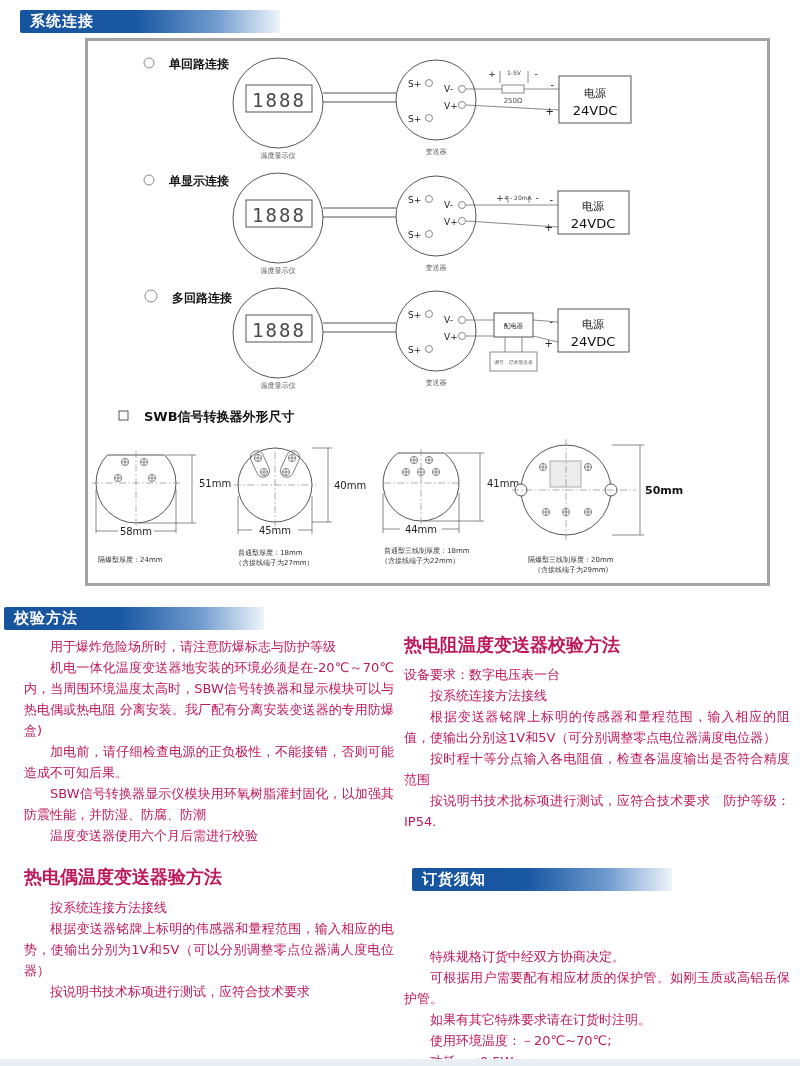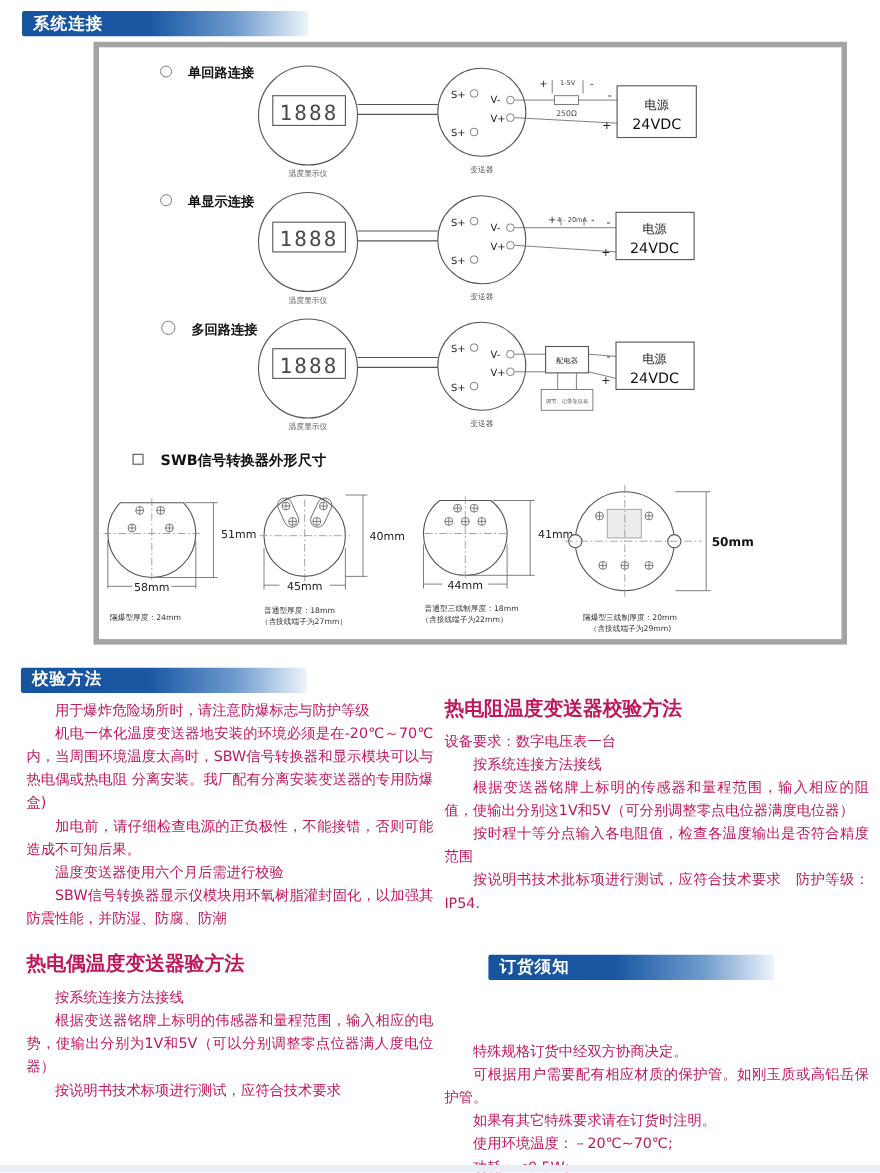--- a/index.html
+++ b/index.html
@@ -5,21 +5,21 @@
   html,body{margin:0;padding:0;}
   body{width:800px;height:1066px;position:relative;background:#fdfdfd;
        font-family:"DejaVu Sans","Liberation Sans",sans-serif;color:#1a1a1a;}
   .page{position:absolute;inset:0;background:#ffffff;}
   .bottom-strip{position:absolute;left:0;bottom:0;width:800px;height:7px;background:#e9eef4;}
   .hdr{position:absolute;width:260px;height:23px;border-radius:2px;
        background:linear-gradient(90deg,#17549e 0%,#1b58a4 45%,#6f9bcd 75%,#eef4fb 100%);
        color:#ffffff;font-weight:bold;font-size:15px;line-height:23px;
        padding-left:10px;box-sizing:border-box;letter-spacing:1px;}
   .diagram-box{position:absolute;left:85px;top:38px;width:685px;height:548px;
-       border:5px solid #a3a3a3;background:#ffffff;box-sizing:border-box;}
+       border:3px solid #a3a3a3;background:#ffffff;box-sizing:border-box;}
   .col{position:absolute;font-size:13px;line-height:1.62;text-align:justify;color:#be185d;}
   .col p{margin:0;text-indent:2em;}
   .col p.noindent{text-indent:0;}
   .col h3{font-size:18px;font-weight:bold;margin:16px 0 5px 0;text-indent:0;}
   .col h3.first{margin-top:0;}
   
   svg text{font-family:"DejaVu Sans","Liberation Sans",sans-serif;fill:#222;}
   .s  {stroke:#555;fill:none;stroke-width:1;}
   .s2 {stroke:#6d6d6d;fill:none;stroke-width:0.8;}
   .dash{stroke:#8a8a8a;stroke-width:0.7;fill:none;stroke-dasharray:7 2.5 1.5 2.5;}
@@ -219,46 +219,46 @@
           <path d="M424 449 H548 M478 398 V502" class="dash"></path>
           <path d="M524 404 H556 M524 494 H556 M552 404 V494" class="s2"></path>
           <text x="557" y="453" class="dimb">50mm</text>
           <text x="440" y="521" class="cap">隔爆型三线制厚度：20mm</text>
           <text x="446" y="531" class="cap">（含接线端子为29mm)</text>
         </g>
       </g>
     </svg>
   </div>
 
-  <div class="hdr" style="left:19px;top:607px;font-family:Liberation Serif, serif;">
+  <div class="hdr" style="left:4px;top:607px;">
     <span>校验方法</span>
   </div>
 
   <div class="col" style="left:24px;top:636px;width:370px;">
     <p>用于爆炸危险场所时，请注意防爆标志与防护等级</p>
     <p>机电一体化温度变送器地安装的环境必须是在-20℃～70℃内，当周围环境温度太高时，SBW信号转换器和显示模块可以与热电偶或热电阻 分离安装。我厂配有分离安装变送器的专用防爆盒)</p>
     <p>加电前，请仔细检查电源的正负极性，不能接错，否则可能造成不可知后果。</p>
+    <p>SBW信号转换器显示仪模块用环氧树脂灌封固化，以加强其防震性能，并防湿、防腐、防潮</p>
     <p>温度变送器使用六个月后需进行校验</p>
-    <p>SBW信号转换器显示仪模块用环氧树脂灌封固化，以加强其防震性能，并防湿、防腐、防潮</p>
     <h3>热电偶温度变送器验方法</h3>
     <p>按系统连接方法接线</p>
     <p>根据变送器铭牌上标明的伟感器和量程范围，输入相应的电势，使输出分别为1V和5V（可以分别调整零点位器满人度电位器）</p>
     <p>按说明书技术标项进行测试，应符合技术要求</p>
   </div>
 
   <div class="col" style="left:404px;top:630px;width:386px;">
     <h3 class="first">热电阻温度变送器校验方法</h3>
     <p class="noindent">设备要求：数字电压表一台</p>
     <p>按系统连接方法接线</p>
     <p>根据变送器铭牌上标明的传感器和量程范围，输入相应的阻值，使输出分别这1V和5V（可分别调整零点电位器满度电位器）</p>
     <p>按时程十等分点输入各电阻值，检查各温度输出是否符合精度范围</p>
     <p>按说明书技术批标项进行测试，应符合技术要求　防护等级：IP54.</p>
   </div>
 
-  <div class="hdr" style="left:444px;top:868px;">
+  <div class="hdr" style="left:412px;top:868px;">
     <span>订货须知</span>
   </div>
 
   <div class="col" style="left:404px;top:898px;width:386px;margin-top:48px;">
     <p>特殊规格订货中经双方协商决定。</p>
     <p>可根据用户需要配有相应材质的保护管。如刚玉质或高铝岳保护管。</p>
     <p>如果有其它特殊要求请在订货时注明。</p>
     <p>使用环境温度：－20℃~70℃;</p>
     <p>功耗：≤0.5W;</p>
     <p>订货须知：dIIBT4;</p>

